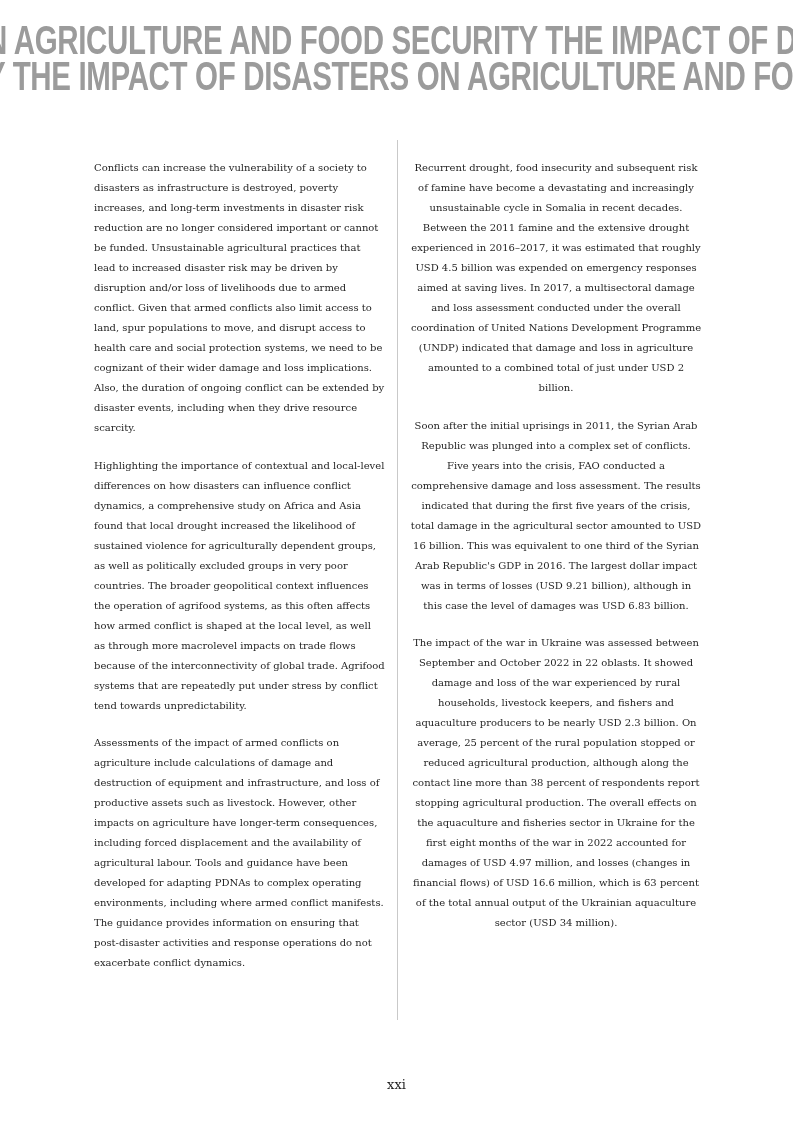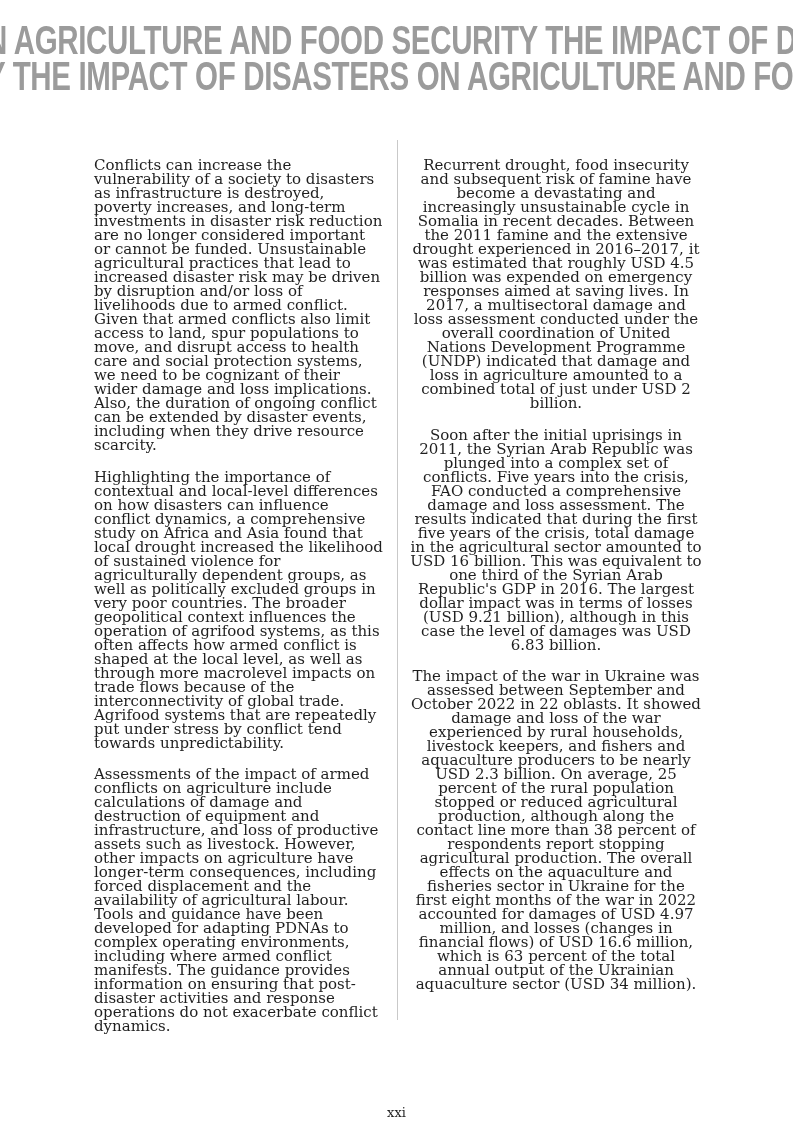--- a/index.html
+++ b/index.html
@@ -30,22 +30,22 @@
     line-height: 36px;
     color: #9b9b9b;
     letter-spacing: -0.5px;
     transform: scaleX(0.72);
     transform-origin: left top;
     text-transform: uppercase;
   }
   .column {
     position: absolute;
     top: 158px;
-    font-size: 15px;
-    line-height: 14px;
+    font-size: 10px;
+    line-height: 20px;
     text-align: left;
   }
   .column-left {
     left: 94px;
     width: 291px;
   }
   .column-right {
     left: 410px;
     width: 292px;
     text-align: center;
@@ -66,21 +66,20 @@
   }
   .page-number {
     position: absolute;
     top: 1076px;
     left: 0;
     width: 793px;
     text-align: center;
     font-size: 13px;
     line-height: 17px;
     color: #1f1f1f;
-    margin-top: 28px;
   }
 </style>
 </head>
 <body>
 
 <div class="page">
 
   <div class="header-banner">
     <div class="header-line">N AGRICULTURE AND FOOD SECURITY THE IMPACT OF DIS</div>
     <div class="header-line">Y THE IMPACT OF DISASTERS ON AGRICULTURE AND FOO</div>

